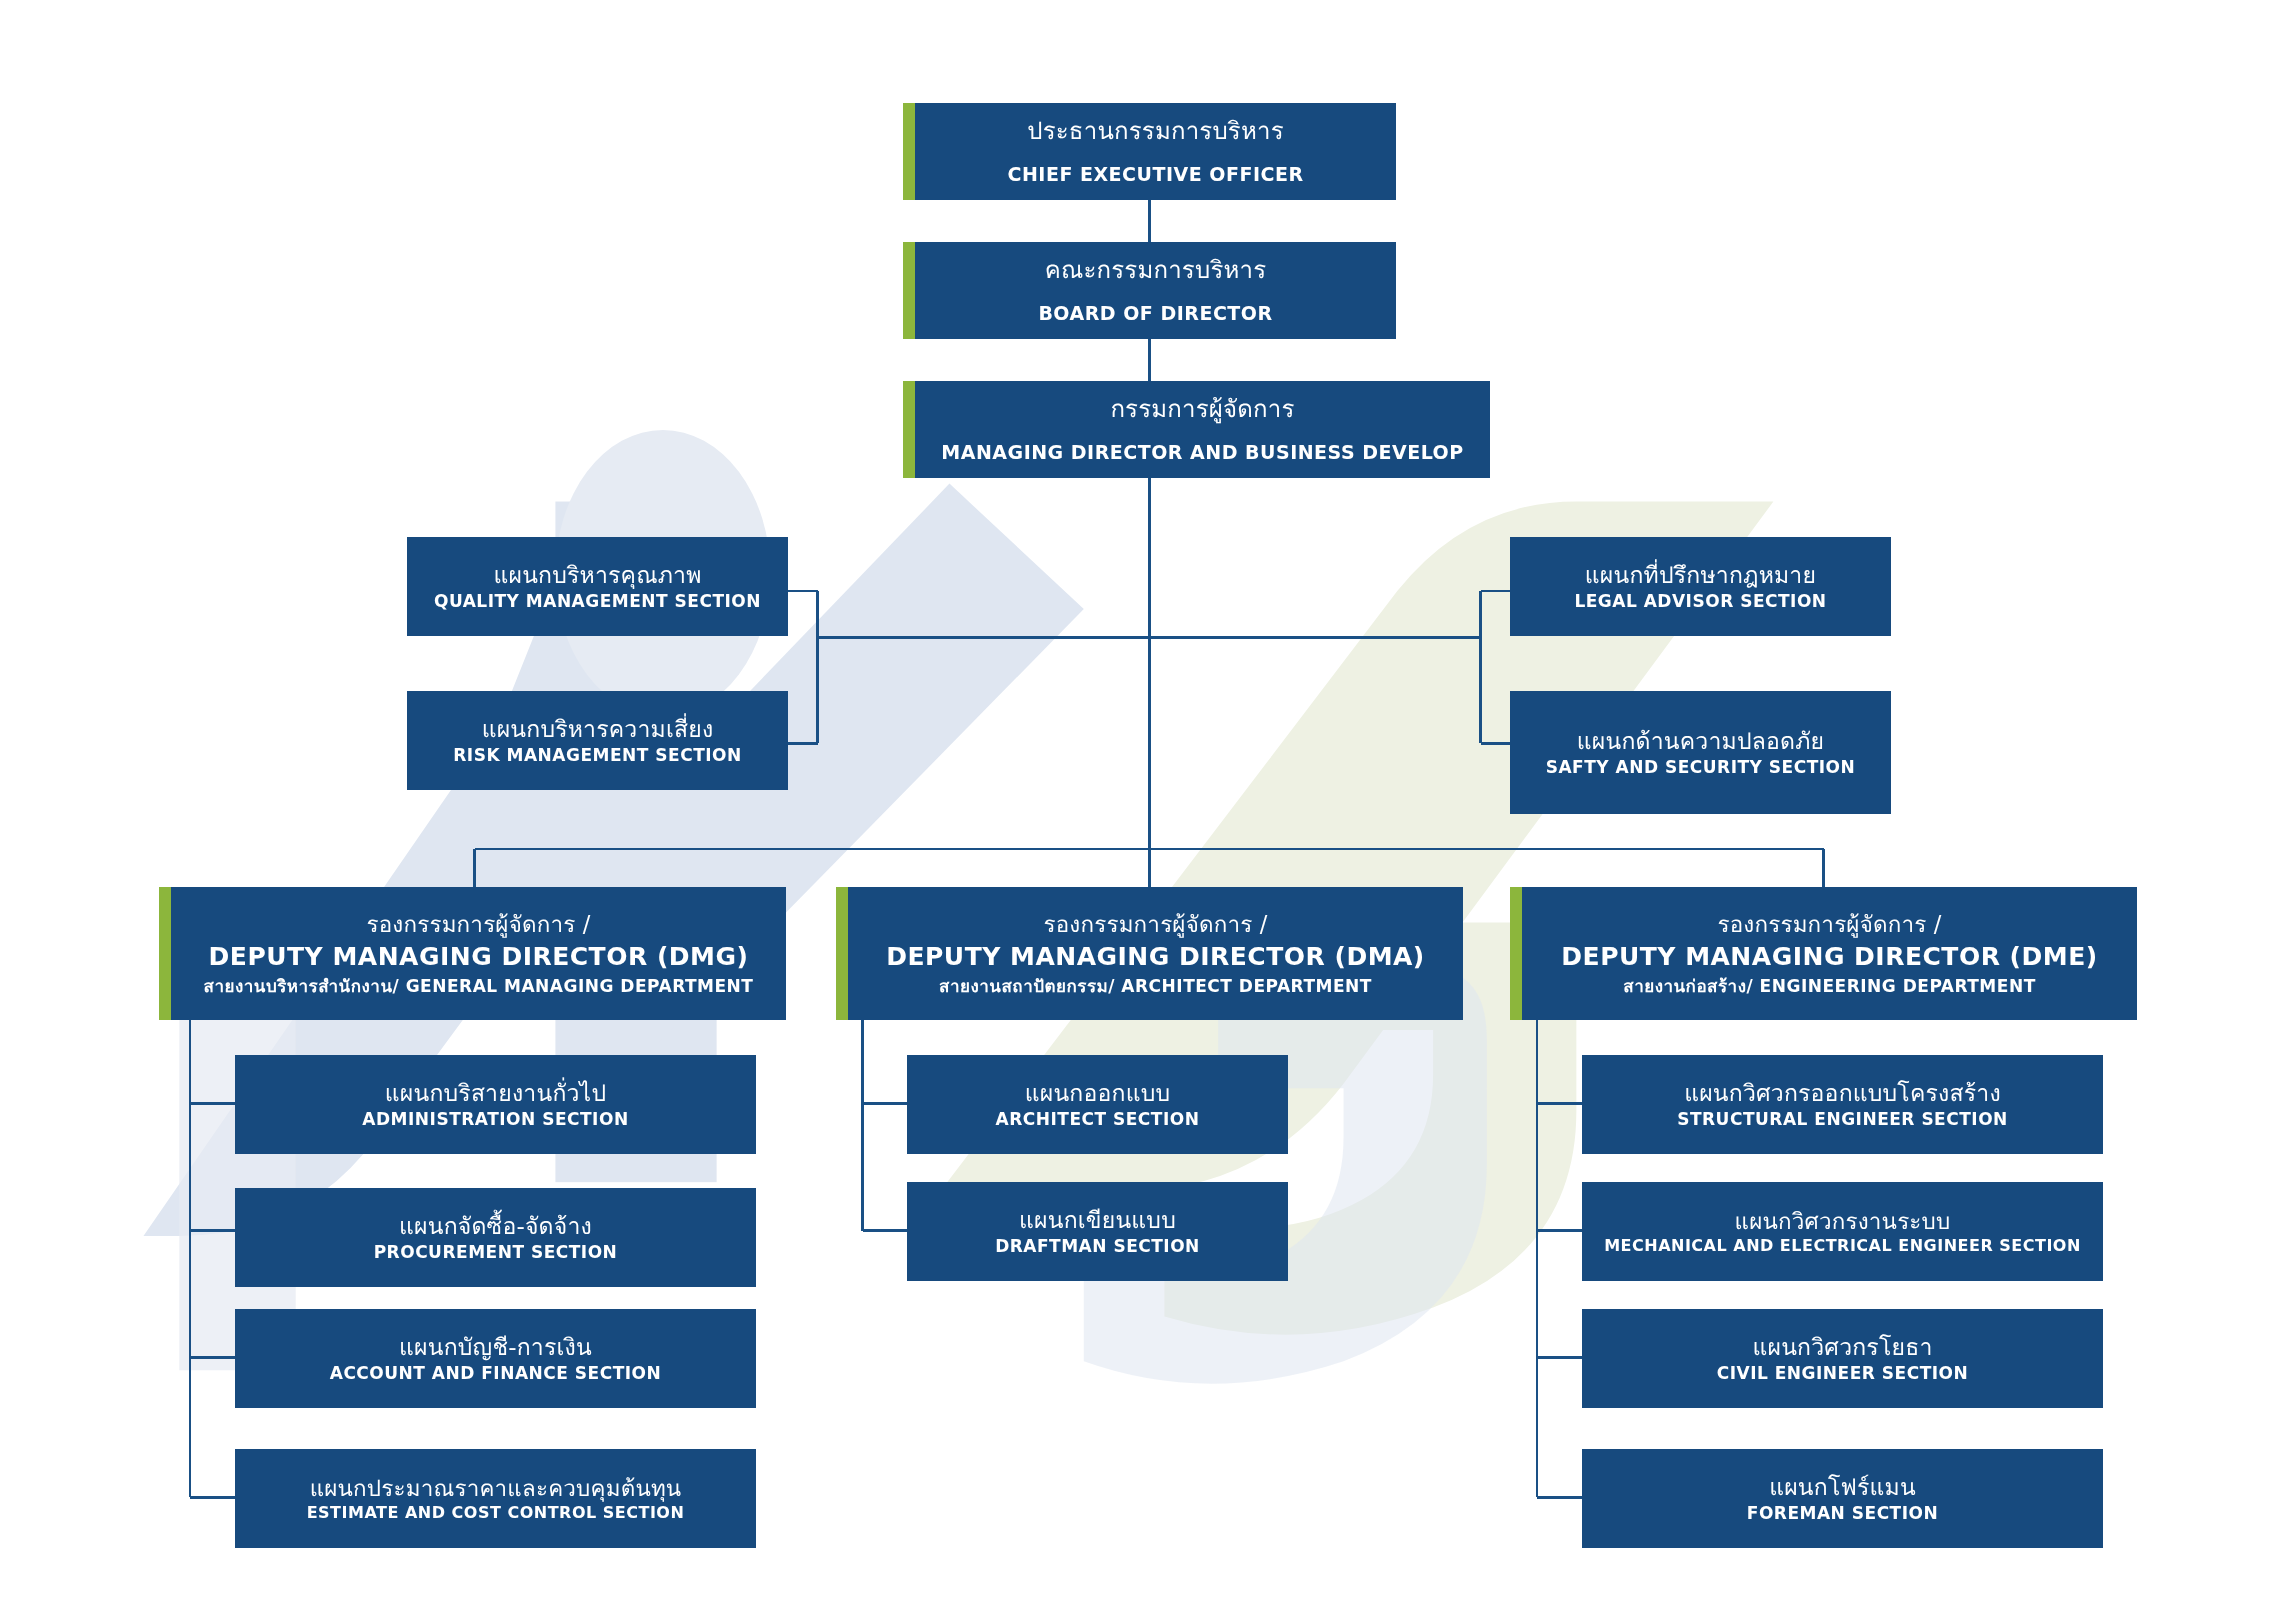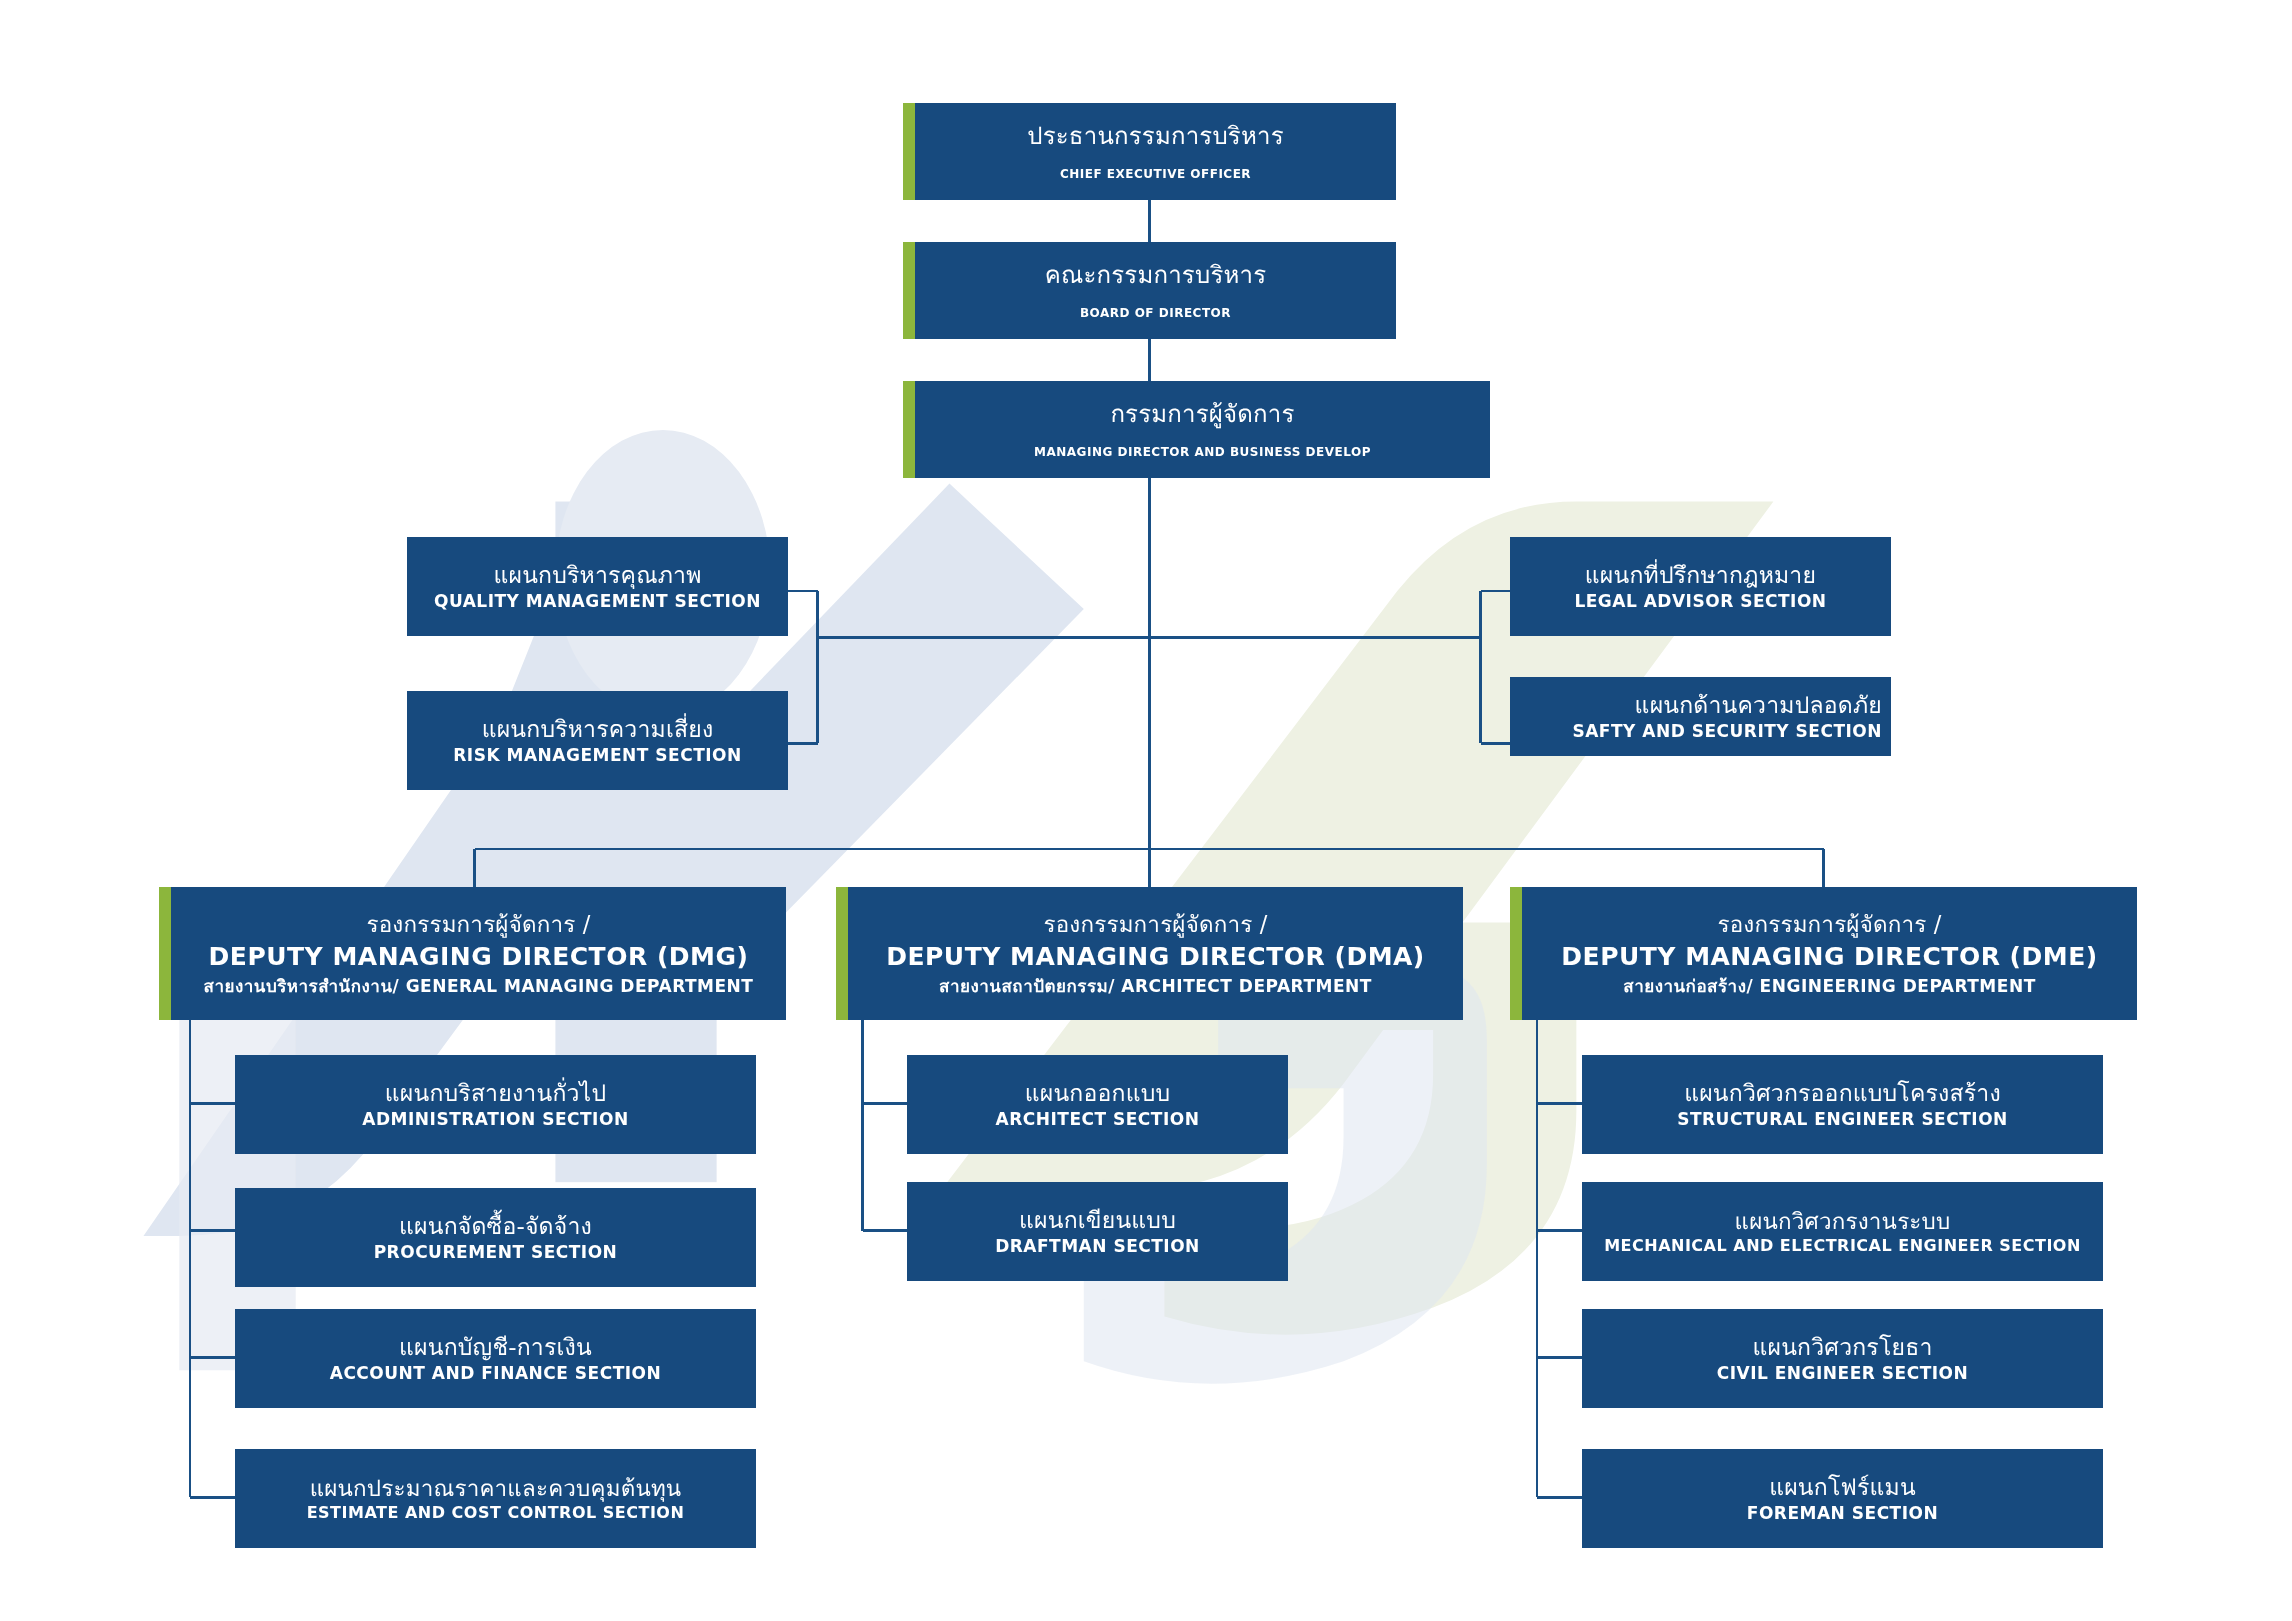--- a/index.html
+++ b/index.html
@@ -65,21 +65,21 @@
   }
   .mid {
     font-weight: 700;
     letter-spacing: 0.5px;
     white-space: nowrap;
     line-height: 1.25;
   }
 
   
   .lvl1 .th { font-size: 24px; }
-  .lvl1 .en { font-size: 12px; margin-top: 17px; }
+  .lvl1 .en { font-size: 19px; margin-top: 17px; }
 
   .sect .th { font-size: 23px; }
   .sect .en { font-size: 17px; margin-top: 1.8px; }
 
   .dept .th  { font-size: 22.4px; }
   .dept .mid { font-size: 25px; margin-top: 3.6px; }
   .dept .en  { font-size: 17px; margin-top: 3.6px; }
 
   .leaf .th { font-size: 23px; }
   .leaf .en { font-size: 17px; margin-top: 1.8px; }
@@ -175,21 +175,21 @@
   <div class="node sect" style="left:407px; top:691px; width:381px; height:99px;">
     <div class="th">แผนกบริหารความเสี่ยง</div>
     <div class="en">RISK MANAGEMENT SECTION</div>
   </div>
 
   <div class="node sect" style="left:1510px; top:537px; width:381px; height:99px;">
     <div class="th">แผนกที่ปรึกษากฎหมาย</div>
     <div class="en">LEGAL ADVISOR SECTION</div>
   </div>
 
-  <div class="node sect" style="left:1510px; top:677px; width:381px; height:79px;align-items:flex-end;">
+  <div class="node sect" style="left:1510px; top:691px; width:381px; height:123px;">
     <div class="th">แผนกด้านความปลอดภัย</div>
     <div class="en">SAFTY AND SECURITY SECTION</div>
   </div>
 
   <div class="node accent dept" style="left:159px; top:887px; width:627px; height:133px;">
     <div class="th">รองกรรมการผู้จัดการ /</div>
     <div class="mid">DEPUTY MANAGING DIRECTOR (DMG)</div>
     <div class="en">สายงานบริหารสำนักงาน/ GENERAL MANAGING DEPARTMENT</div>
   </div>
 

